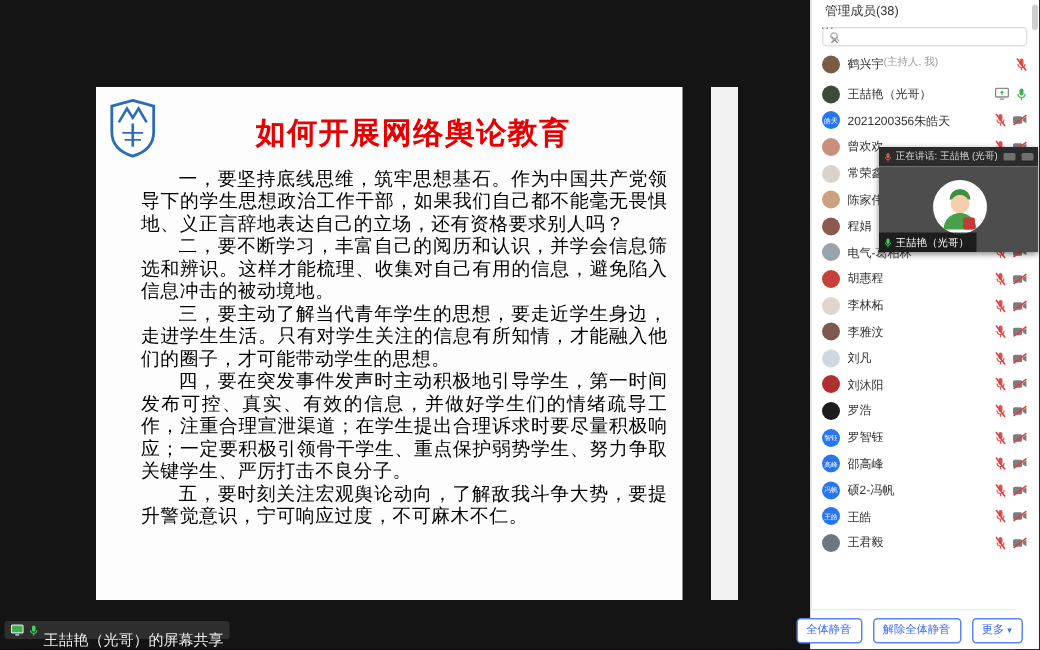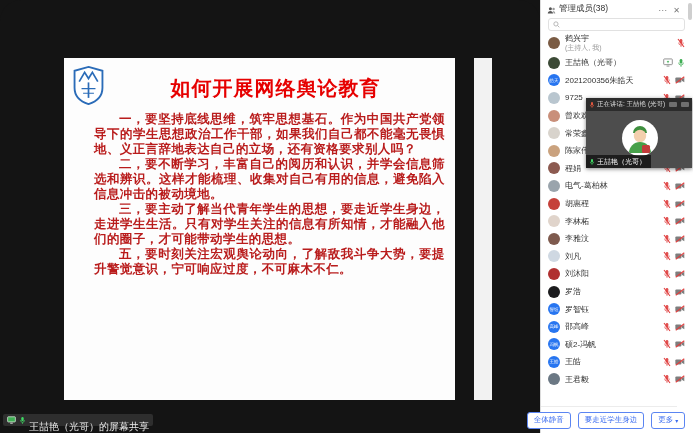--- a/index.html
+++ b/index.html
@@ -5,40 +5,40 @@
   html,body{margin:0;padding:0;background:#000;}
   *{box-sizing:border-box;font-family:"Liberation Sans","DejaVu Sans",sans-serif;}
   #root{position:relative;width:693px;height:433px;background:#141414;overflow:hidden;}
 
   
   .share-surface{position:absolute;left:0;top:0;width:540px;height:433px;background:#141414;border-radius:21px;}
   .doc-page{position:absolute;left:64px;top:58px;width:391px;height:342px;background:#fdfdfd;}
   .doc-page2{position:absolute;left:474px;top:58px;width:18px;height:342px;background:#f2f2f2;}
   .doc-logo{position:absolute;left:9px;top:7px;width:31px;height:41px;}
   .doc-title{margin:17px 10px 0 42px;text-align:center;color:#e60000;font-size:20px;font-weight:900;letter-spacing:1px;}
-  .doc-body{margin:10px 10px 0 30px;color:#b91c1c;font-size:12.5px;line-height:15px;font-weight:700;text-align:justify;letter-spacing:.4px;}
+  .doc-body{margin:10px 10px 0 30px;color:#000000;font-size:12.5px;line-height:15px;font-weight:400;text-align:justify;letter-spacing:.4px;}
   .doc-body p{margin:0;text-indent:2em;}
   .share-chip{position:absolute;left:3px;top:414px;height:12px;display:flex;align-items:center;gap:3px;background:#2e2e2e;border-radius:2px;padding:0 4px;}
   .share-chip span.txt{color:#ececec;font-size:10px;white-space:nowrap;margin-top:14px;}
 
   
   .panel{position:absolute;left:540px;top:0;width:153px;height:433px;background:#fff;border-left:1px solid #dcdcdc;}
-  .p-header{height:15px;display:flex;align-items:flex-end;padding:2px 6px 0 6px;}
+  .p-header{height:15px;display:flex;align-items:flex-start;padding:2px 6px 0 6px;flex-direction:column;}
   .p-title{font-size:8.5px;color:#333;margin-left:3px;white-space:nowrap;}
   .sp{flex:1;}
   .glyph{font-size:9px;color:#777;line-height:1;cursor:default;}
   .p-search{margin:3px 8px 0 7px;height:13px;border:1px solid #e1e1e1;border-radius:3px;background:#fff;display:flex;align-items:center;padding:0 4px;gap:3px;}
   .p-search input{border:0;outline:0;flex:1;font-size:7.5px;color:#333;background:transparent;min-width:0;}
   .p-search input::placeholder{color:#b4b4b4;}
   .p-list{position:absolute;left:0;right:0;top:32px;bottom:27px;overflow:hidden;}
   .row{height:17.6px;display:flex;align-items:center;padding:0 8px 0 7px;}
   .row.two{height:22px;}
   .av{width:12px;height:12px;border-radius:50%;flex:0 0 12px;display:flex;align-items:center;justify-content:center;color:#fff;font-size:4.5px;overflow:hidden;}
   .pname{font-size:8px;color:#333;margin-left:5px;white-space:nowrap;overflow:hidden;max-width:86px;}
-  .ncol{display:flex;flex-direction:column;margin-left:5px;line-height:1.15;}
+  .ncol{display:flex;flex-direction:row;margin-left:5px;line-height:1.15;}
   .ncol .pname{margin-left:0;}
   .psub{font-size:7px;color:#9a9a9a;white-space:nowrap;}
   .ric{display:flex;align-items:center;gap:4px;}
   .p-footer{position:absolute;left:0;right:16px;bottom:0;height:27px;border-top:1px solid #ececec;background:#fff;display:flex;align-items:center;justify-content:center;gap:7px;padding-right:6px;}
   .btn{font-size:7.5px;color:#3b6cf0;border:1px solid #5b85f2;border-radius:3px;background:#fff;padding:2.5px 6px;white-space:nowrap;display:flex;align-items:center;gap:2px;cursor:pointer;}
   .scroll-thumb{position:absolute;right:1px;top:3px;width:4px;height:17px;background:#cfcfcf;border-radius:2px;z-index:9;}
 
   
   .speaker{position:absolute;left:586px;top:98px;width:106px;height:70px;z-index:5;box-shadow:0 1px 4px rgba(0,0,0,.5);}
   .spk-head{height:13px;background:#2b2b2b;display:flex;align-items:center;padding:0 3px;gap:2px;}
@@ -60,20 +60,21 @@
         <path d="M20 1 L38 6 V28 C38 40 30 46 20 49 C10 46 2 40 2 28 V6 Z" fill="#ffffff" stroke="#2b6cb8" stroke-width="2.4"></path>
         <path d="M8 20 L15 8 L20 16 L25 8 L32 20" fill="none" stroke="#2b6cb8" stroke-width="2.2"></path>
         <line x1="20" y1="21" x2="20" y2="41" stroke="#2b6cb8" stroke-width="2.2"></line>
         <path d="M11 29 H29 M13 35 H27" stroke="#2b6cb8" stroke-width="1.6"></path>
       </svg>
       <div class="doc-title">如何开展网络舆论教育</div>
       <div class="doc-body">
           <p>一，要坚持底线思维，筑牢思想基石。作为中国共产党领导下的学生思想政治工作干部，如果我们自己都不能毫无畏惧地、义正言辞地表达自己的立场，还有资格要求别人吗？</p>
           <p>二，要不断学习，丰富自己的阅历和认识，并学会信息筛选和辨识。这样才能梳理、收集对自己有用的信息，避免陷入信息冲击的被动境地。</p>
           <p>三，要主动了解当代青年学生的思想，要走近学生身边，走进学生生活。只有对学生关注的信息有所知情，才能融入他们的圈子，才可能带动学生的思想。</p>
+          <p>四，要在突发事件发声时主动积极地引导学生，第一时间发布可控、真实、有效的信息，并做好学生们的情绪疏导工作，注重合理宣泄渠道；在学生提出合理诉求时要尽量积极响应；一定要积极引领骨干学生、重点保护弱势学生、努力争取关键学生、严厉打击不良分子。</p>
           <p>五，要时刻关注宏观舆论动向，了解敌我斗争大势，要提升警觉意识，宁可响应过度，不可麻木不仁。</p>
         </div>
     </div>
     <div class="doc-page2"></div>
     <div class="share-chip">
       <svg width="9" height="8" viewBox="0 0 14 12">
         <rect x="1" y="1" width="12" height="8" rx="1" fill="#3fae54" stroke="#dfe7df" stroke-width="1.2"></rect>
         <line x1="5" y1="11" x2="9" y2="11" stroke="#dfe7df" stroke-width="1.4"></line>
       </svg>
       <svg width="7" height="9" viewBox="0 0 12 14">
@@ -151,38 +152,20 @@
     <line x1="1.5" y1="1" x2="10.5" y2="13" stroke="#e03e3e" stroke-width="1.6"></line>
             </svg>
             <svg width="10" height="8" viewBox="0 0 14 11">
       <rect x="0.5" y="2" width="8.5" height="7" rx="1.5" fill="#7d7d7d"></rect>
       <path d="M9.5 4.5L13 2.5v6l-3.5-2z" fill="#7d7d7d"></path>
       <line x1="1" y1="10" x2="13" y2="1" stroke="#e03e3e" stroke-width="1.5"></line>
             </svg>
           </span>
         </div>
         <div class="row">
-          <span class="av" style="background:#b9c6cf"></span>
-          <span class="pname">9725</span>
-          <span class="sp"></span>
-          <span class="ric">
-            <svg width="8" height="10" viewBox="0 0 12 14">
-    <rect x="4" y="1" width="4" height="7" rx="2" fill="#e05050"></rect>
-    <path d="M2.5 6.5a3.5 3.5 0 0 0 7 0" fill="none" stroke="#e05050" stroke-width="1.2"></path>
-    <line x1="6" y1="10" x2="6" y2="12.8" stroke="#e05050" stroke-width="1.2"></line>
-    <line x1="1.5" y1="1" x2="10.5" y2="13" stroke="#e03e3e" stroke-width="1.6"></line>
-            </svg>
-            <svg width="10" height="8" viewBox="0 0 14 11">
-      <rect x="0.5" y="2" width="8.5" height="7" rx="1.5" fill="#7d7d7d"></rect>
-      <path d="M9.5 4.5L13 2.5v6l-3.5-2z" fill="#7d7d7d"></path>
-      <line x1="1" y1="10" x2="13" y2="1" stroke="#e03e3e" stroke-width="1.5"></line>
-            </svg>
-          </span>
-        </div>
-        <div class="row">
           <span class="av" style="background:#c98f7a"></span>
           <span class="pname">曾欢欢</span>
           <span class="sp"></span>
           <span class="ric">
             <svg width="8" height="10" viewBox="0 0 12 14">
     <rect x="4" y="1" width="4" height="7" rx="2" fill="#e05050"></rect>
     <path d="M2.5 6.5a3.5 3.5 0 0 0 7 0" fill="none" stroke="#e05050" stroke-width="1.2"></path>
     <line x1="6" y1="10" x2="6" y2="12.8" stroke="#e05050" stroke-width="1.2"></line>
     <line x1="1.5" y1="1" x2="10.5" y2="13" stroke="#e03e3e" stroke-width="1.6"></line>
             </svg>
@@ -460,21 +443,21 @@
       <rect x="0.5" y="2" width="8.5" height="7" rx="1.5" fill="#7d7d7d"></rect>
       <path d="M9.5 4.5L13 2.5v6l-3.5-2z" fill="#7d7d7d"></path>
       <line x1="1" y1="10" x2="13" y2="1" stroke="#e03e3e" stroke-width="1.5"></line>
             </svg>
           </span>
         </div>
       </div>
     <div class="scroll-thumb"></div>
     <div class="p-footer">
       <button class="btn">全体静音</button>
-      <button class="btn">要走近学生身边</button>
+      <button class="btn">解除全体静音</button>
       <button class="btn">
           <span>更多</span>
           <span style="font-size:6px;">▾</span>
         </button>
     </div>
   </div>
 
   <div class="speaker">
     <div class="spk-head">
       <svg width="6" height="8" viewBox="0 0 12 14">

